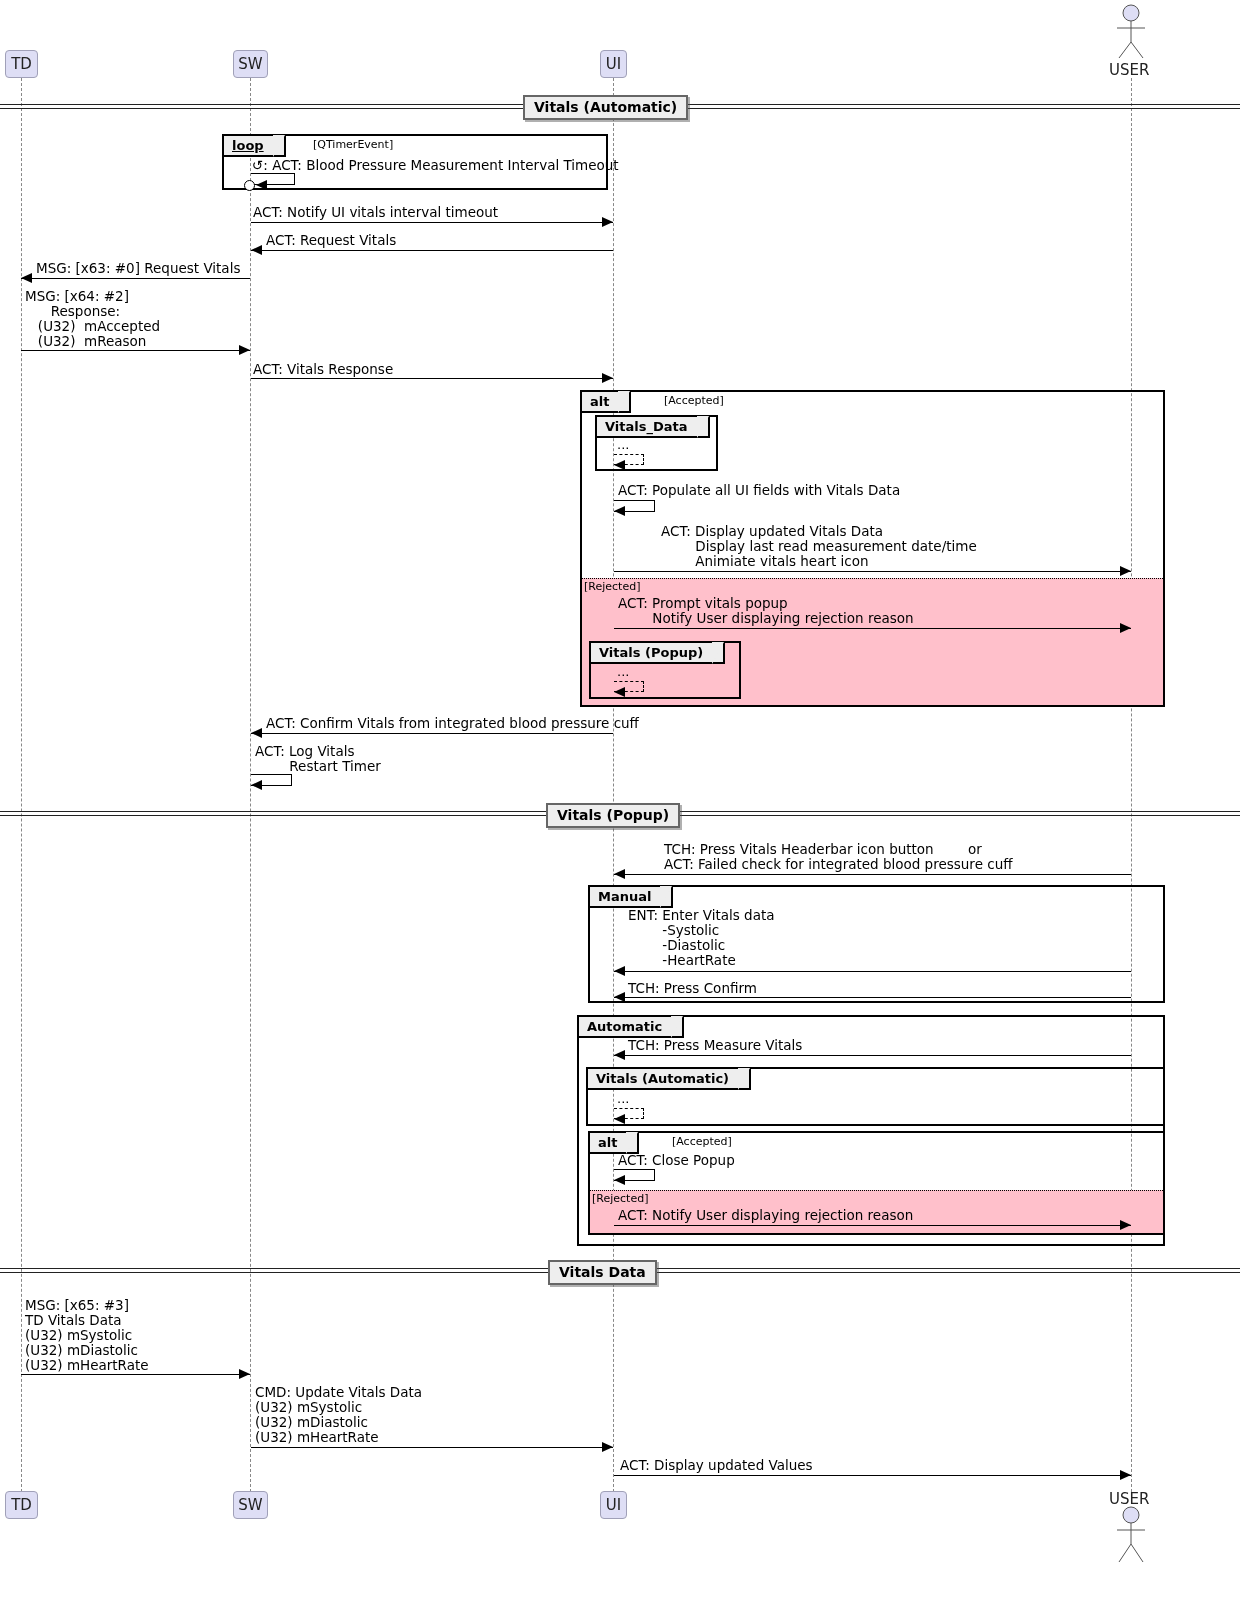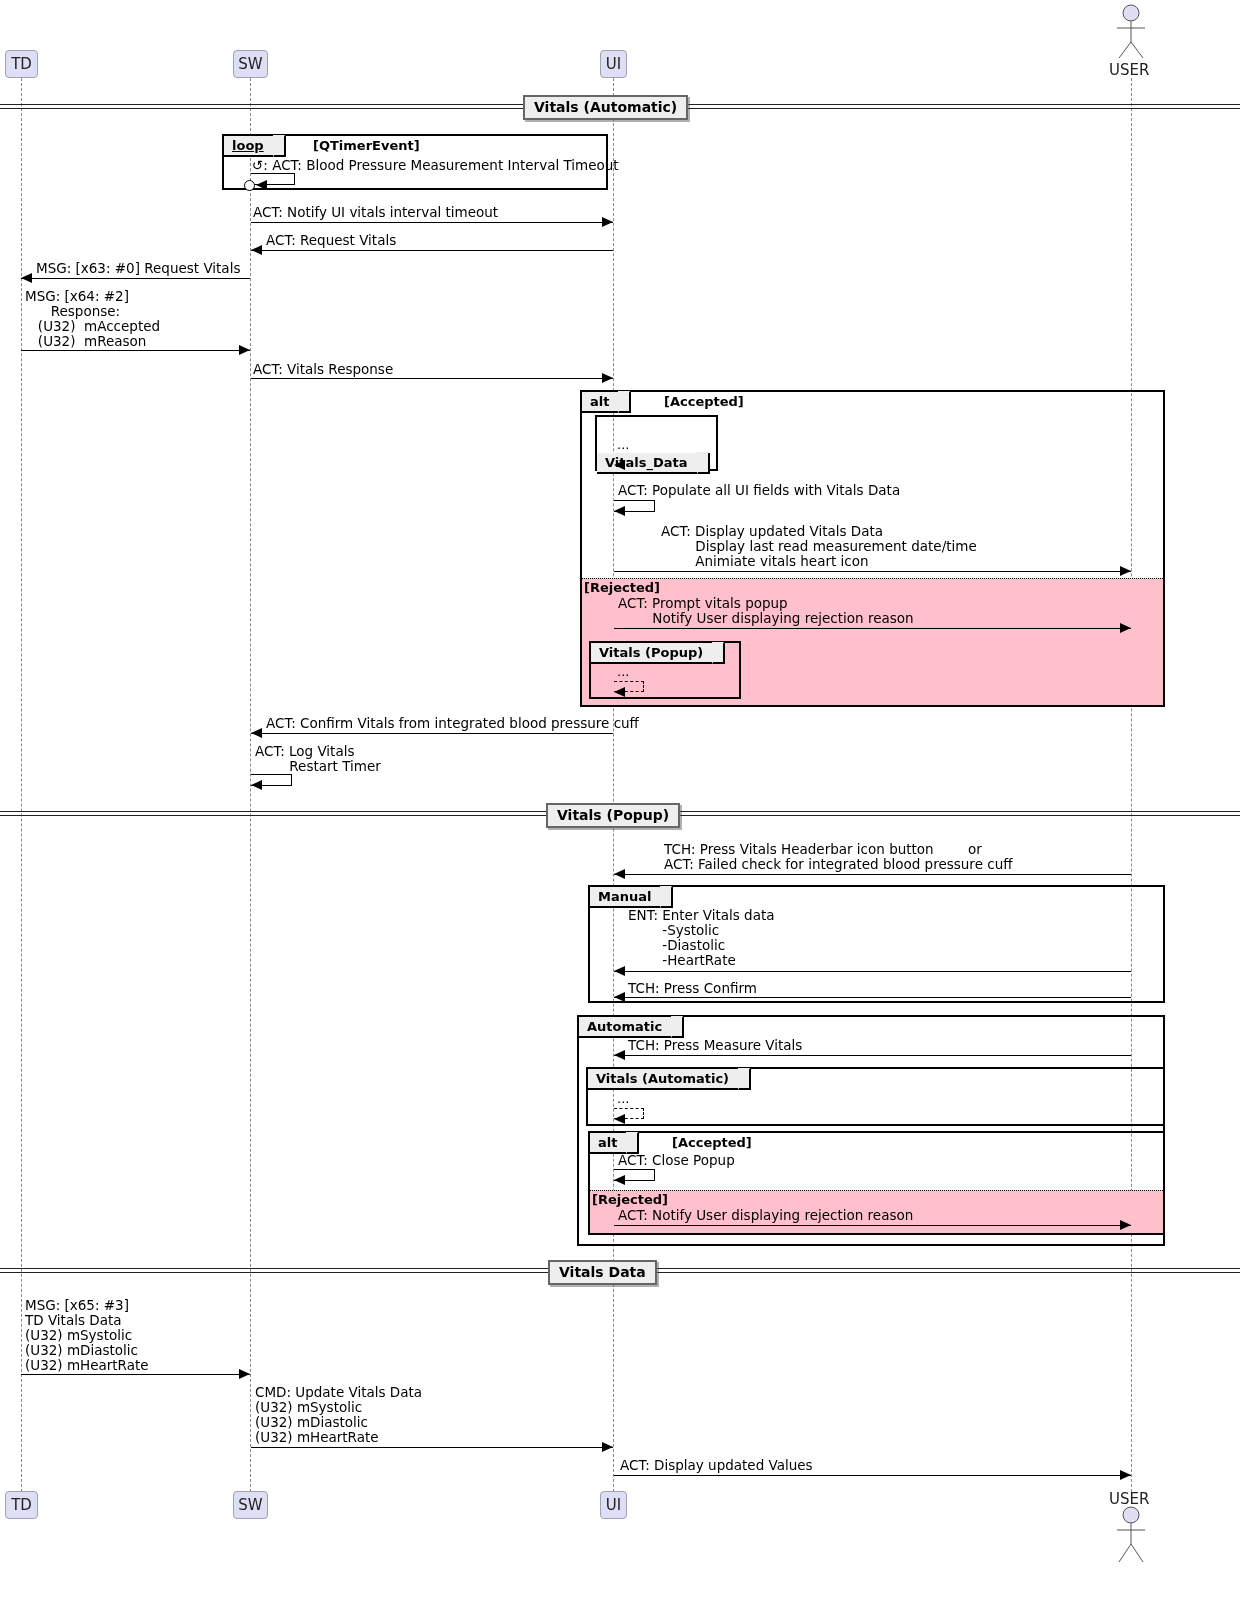--- a/index.html
+++ b/index.html
@@ -36,21 +36,21 @@
   .frame{position:absolute;box-sizing:border-box;border:2px solid #000;background:transparent;z-index:3;}
   .frame-hdr{
     position:absolute;box-sizing:border-box;background:#EEEEEE;border-right:2px solid #000;
     border-bottom:2px solid #000;height:21px;line-height:19px;padding:0 20px 0 8px;
     font-size:13px;font-weight:bold;color:#000;white-space:nowrap;z-index:5;
   }
   .frame-hdr:after{
     content:"";position:absolute;right:-1px;top:-1px;width:0;height:0;
     border-left:12px solid #EEEEEE;border-bottom:22px solid transparent;
   }
-  .frame-cond{position:absolute;font-size:13px;font-weight:bold;color:#000;white-space:nowrap;z-index:5;}
+  .frame-cond{position:absolute;font-size:11px;font-weight:normal;color:#000;white-space:nowrap;z-index:5;}
   .frame-fill{position:absolute;z-index:2;}
   .frame-sep{position:absolute;height:0;border-top:1px dotted #000;z-index:4;}
 
   
   .msg-line{position:absolute;height:0;border-top:1px solid #000;z-index:4;}
   .arrow-r{position:absolute;width:0;height:0;z-index:5;
     border-top:5px solid transparent;border-bottom:5px solid transparent;border-left:11px solid #000;}
   .arrow-l{position:absolute;width:0;height:0;z-index:5;
     border-top:5px solid transparent;border-bottom:5px solid transparent;border-right:11px solid #000;}
   .msg-text{position:absolute;font-size:13.5px;color:#000;white-space:pre;line-height:15px;z-index:5;}
@@ -141,21 +141,21 @@
   <div class="frame-fill" style="left:582px;top:578px;width:583px;height:129px;background:#FFC0CB;"></div>
   <div class="frame" style="left:580px;top:390px;width:585px;height:317px;"></div>
   <div class="frame-hdr" style="left:582px;top:392px;">
     <span>alt</span>
   </div>
   <div class="frame-cond" style="left:664px;top:394px;">[Accepted]</div>
   <div class="frame-sep" style="left:582px;top:578px;width:583px;"></div>
   <div class="frame-cond" style="left:584px;top:580px;">[Rejected]</div>
 
   <div class="frame" style="left:595px;top:415px;width:123px;height:56px;"></div>
-  <div class="frame-hdr" style="left:597px;top:417px;margin-top:36px;">
+  <div class="frame-hdr" style="left:597px;top:417px;">
     <span>Vitals_Data</span>
   </div>
   <div class="small-ell" style="left:617px;top:437px;">...</div>
   <div class="self-box dashed" style="left:614px;top:454px;width:30px;height:11px;"></div>
   <div class="arrow-l" style="left:614px;top:460px;"></div>
 
   <div class="msg-text" style="left:618px;top:483px;">ACT: Populate all UI fields with Vitals Data</div>
   <div class="self-box" style="left:614px;top:500px;width:41px;height:12px;"></div>
   <div class="arrow-l" style="left:614px;top:506px;"></div>
 

